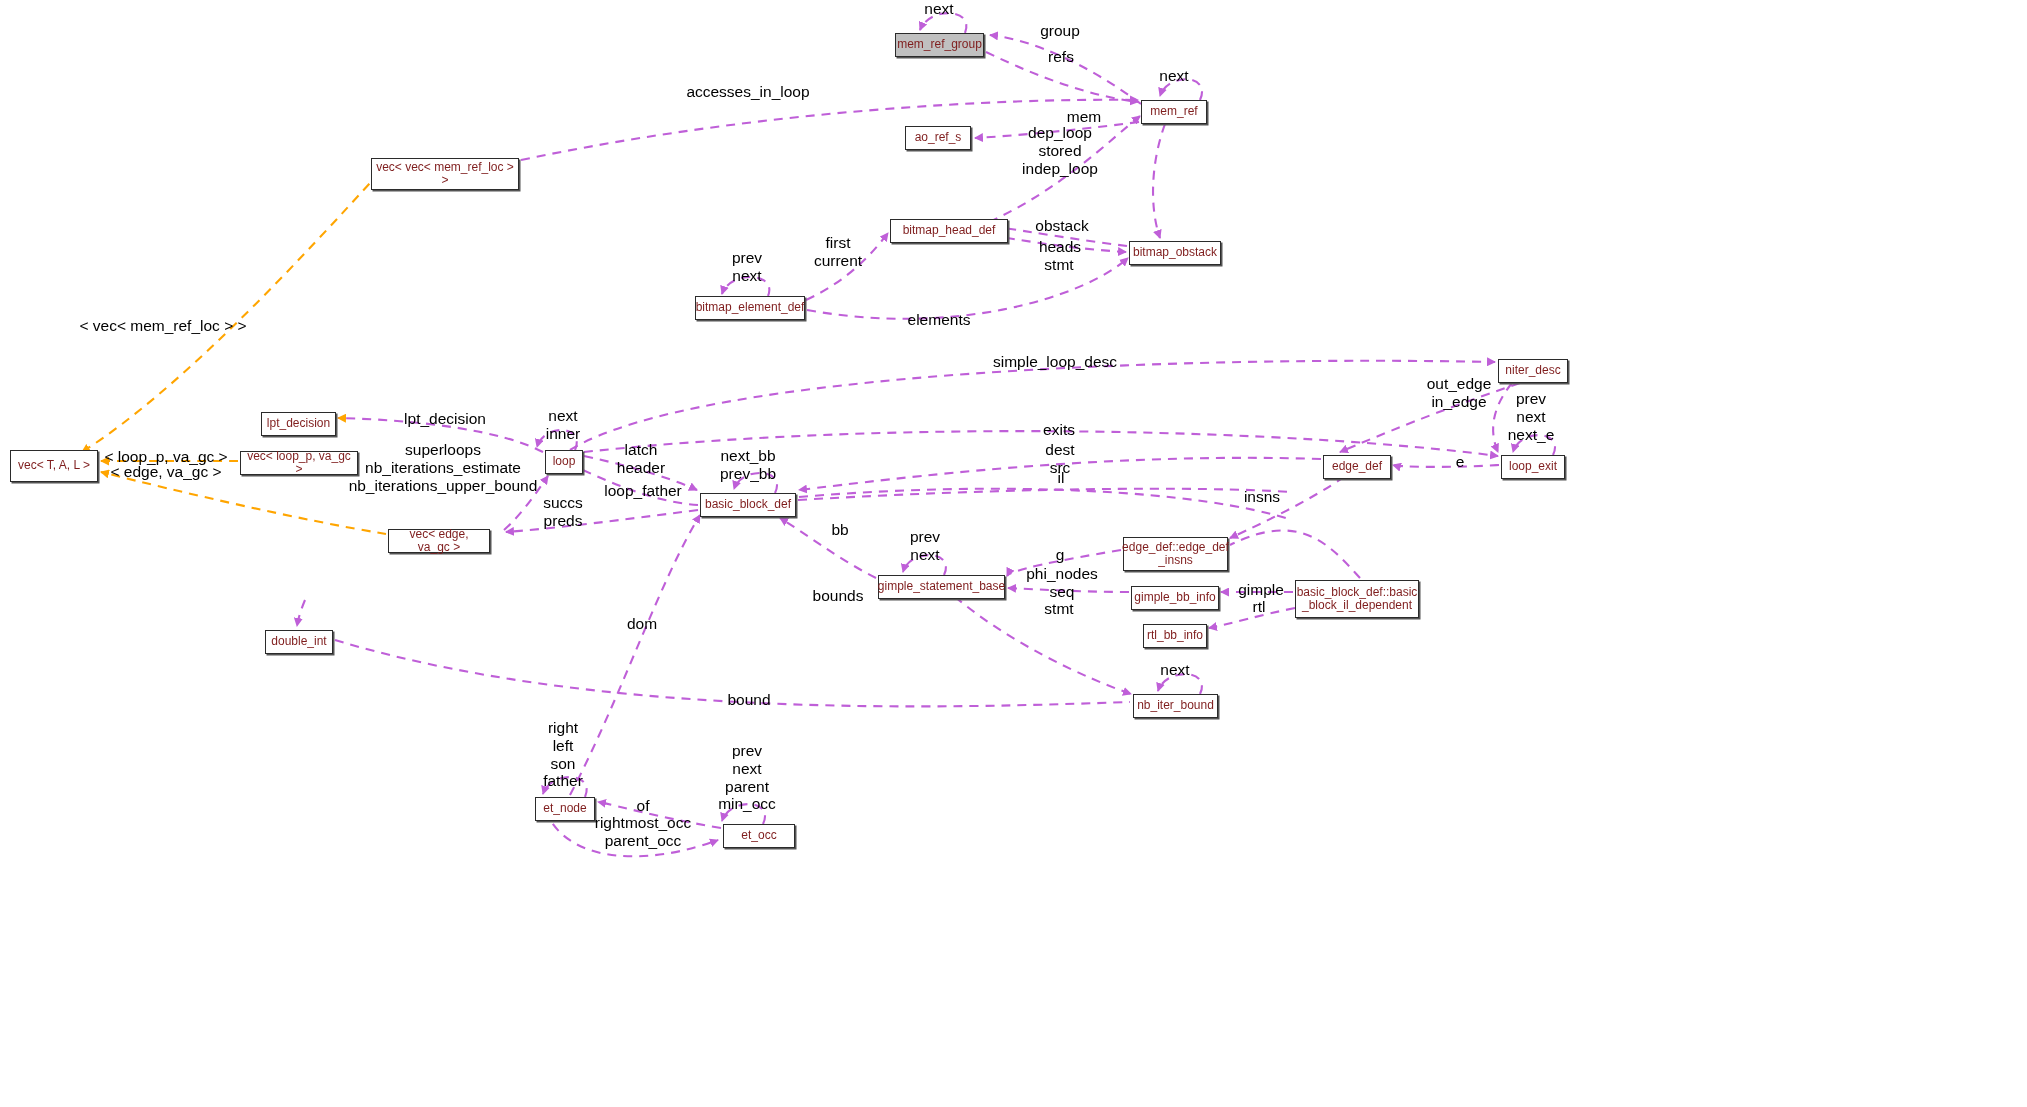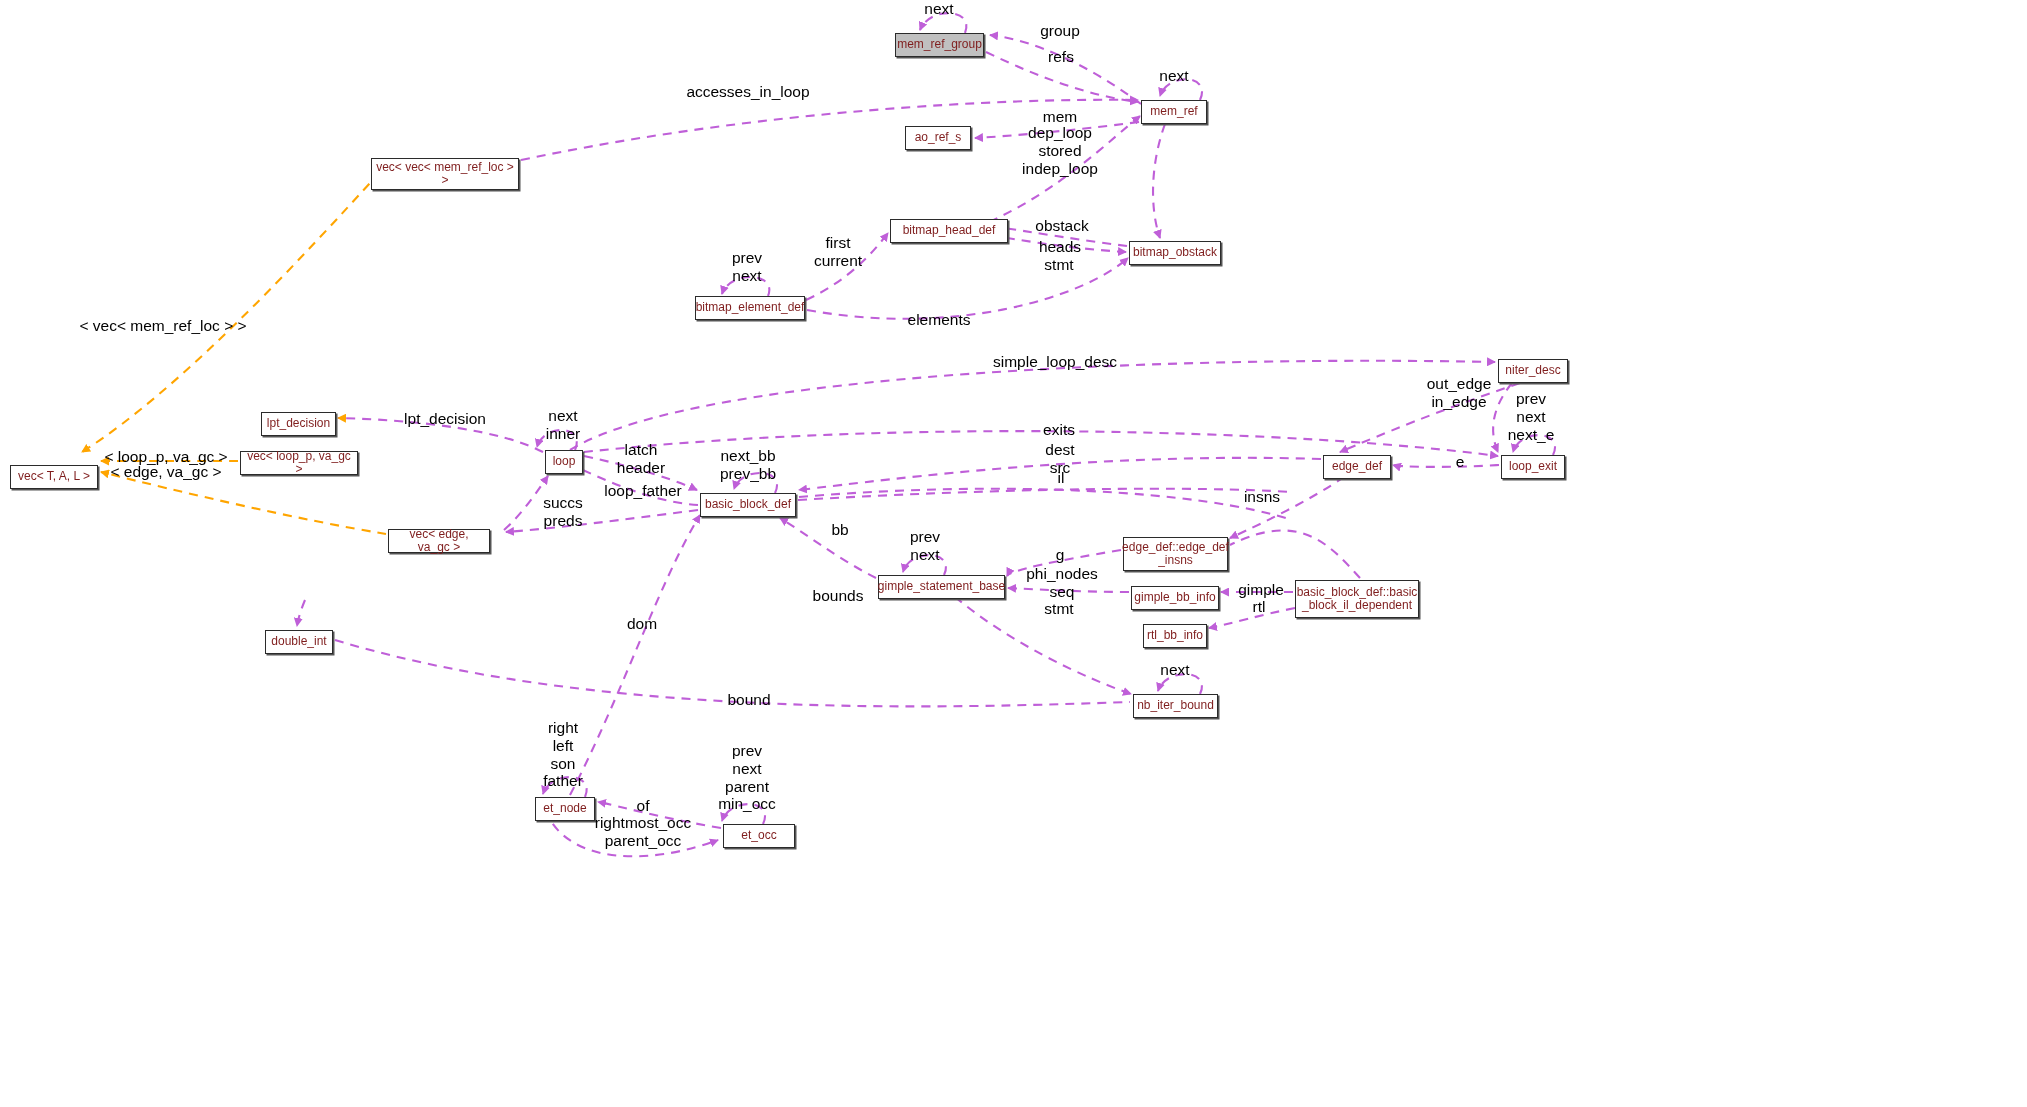--- a/index.html
+++ b/index.html
@@ -155,21 +155,21 @@
 
   <div class="nodebox root" style="left:895px;top:33px;width:89px;height:24px">mem_ref_group</div>
   <div class="nodebox" style="left:1141px;top:100px;width:66px;height:24px">mem_ref</div>
   <div class="nodebox" style="left:905px;top:126px;width:66px;height:24px">ao_ref_s</div>
   <div class="nodebox" style="left:371px;top:158px;width:148px;height:32px">vec&lt; vec&lt; mem_ref_loc &gt; &gt;</div>
   <div class="nodebox" style="left:890px;top:219px;width:118px;height:24px">bitmap_head_def</div>
   <div class="nodebox" style="left:1129px;top:241px;width:92px;height:24px">bitmap_obstack</div>
   <div class="nodebox" style="left:695px;top:296px;width:110px;height:24px">bitmap_element_def</div>
   <div class="nodebox" style="left:1498px;top:359px;width:70px;height:24px">niter_desc</div>
   <div class="nodebox" style="left:261px;top:412px;width:75px;height:24px">lpt_decision</div>
-  <div class="nodebox" style="left:10px;top:465px;width:88px;height:24px">vec&lt; T, A, L &gt;</div>
+  <div class="nodebox" style="left:10px;top:450px;width:88px;height:32px">vec&lt; T, A, L &gt;</div>
   <div class="nodebox" style="left:240px;top:451px;width:118px;height:24px">vec&lt; loop_p, va_gc &gt;</div>
   <div class="nodebox" style="left:545px;top:450px;width:38px;height:24px">loop</div>
   <div class="nodebox" style="left:1323px;top:455px;width:68px;height:24px">edge_def</div>
   <div class="nodebox" style="left:1501px;top:455px;width:64px;height:24px">loop_exit</div>
   <div class="nodebox" style="left:700px;top:493px;width:96px;height:24px">basic_block_def</div>
   <div class="nodebox" style="left:388px;top:529px;width:102px;height:24px">vec&lt; edge, va_gc &gt;</div>
   <div class="nodebox" style="left:1123px;top:537px;width:105px;height:34px">edge_def::edge_def
 _insns</div>
   <div class="nodebox" style="left:878px;top:575px;width:127px;height:24px">gimple_statement_base</div>
   <div class="nodebox" style="left:1131px;top:586px;width:88px;height:24px">gimple_bb_info</div>
@@ -179,21 +179,21 @@
   <div class="nodebox" style="left:265px;top:630px;width:68px;height:24px">double_int</div>
   <div class="nodebox" style="left:1133px;top:694px;width:85px;height:24px">nb_iter_bound</div>
   <div class="nodebox" style="left:535px;top:797px;width:60px;height:24px">et_node</div>
   <div class="nodebox" style="left:723px;top:824px;width:72px;height:24px">et_occ</div>
 
   <div class="edgelabel" style="left:939px;top:9px">next</div>
   <div class="edgelabel" style="left:1060px;top:31px">group</div>
   <div class="edgelabel" style="left:1061px;top:57px">refs</div>
   <div class="edgelabel" style="left:1174px;top:76px">next</div>
   <div class="edgelabel" style="left:748px;top:92px">accesses_in_loop</div>
-  <div class="edgelabel" style="left:1060px;top:117px">mem</div>
+  <div class="edgelabel" style="left:1084px;top:117px">mem</div>
   <div class="edgelabel" style="left:1060px;top:151px">dep_loop
 stored
 indep_loop</div>
   <div class="edgelabel" style="left:1062px;top:226px">obstack</div>
   <div class="edgelabel" style="left:1060px;top:247px">heads</div>
   <div class="edgelabel" style="left:1059px;top:265px">stmt</div>
   <div class="edgelabel" style="left:838px;top:252px">first
 current</div>
   <div class="edgelabel" style="left:747px;top:267px">prev
 next</div>
@@ -205,20 +205,23 @@
 next
 next_e</div>
   <div class="edgelabel" style="left:445px;top:419px">lpt_decision</div>
   <div class="edgelabel" style="left:563px;top:425px">next
 inner</div>
   <div class="edgelabel" style="left:1059px;top:430px">exits</div>
   <div class="edgelabel" style="left:1060px;top:459px">dest
 src</div>
   <div class="edgelabel" style="left:166px;top:457px">&lt; loop_p, va_gc &gt;</div>
   <div class="edgelabel" style="left:166px;top:472px">&lt; edge, va_gc &gt;</div>
+  <div class="edgelabel" style="left:443px;top:468px">superloops
+nb_iterations_estimate
+nb_iterations_upper_bound</div>
   <div class="edgelabel" style="left:641px;top:459px">latch
 header</div>
   <div class="edgelabel" style="left:748px;top:465px">next_bb
 prev_bb</div>
   <div class="edgelabel" style="left:1061px;top:478px">il</div>
   <div class="edgelabel" style="left:1262px;top:497px">insns</div>
   <div class="edgelabel" style="left:643px;top:491px">loop_father</div>
   <div class="edgelabel" style="left:563px;top:512px">succs
 preds</div>
   <div class="edgelabel" style="left:840px;top:530px">bb</div>

